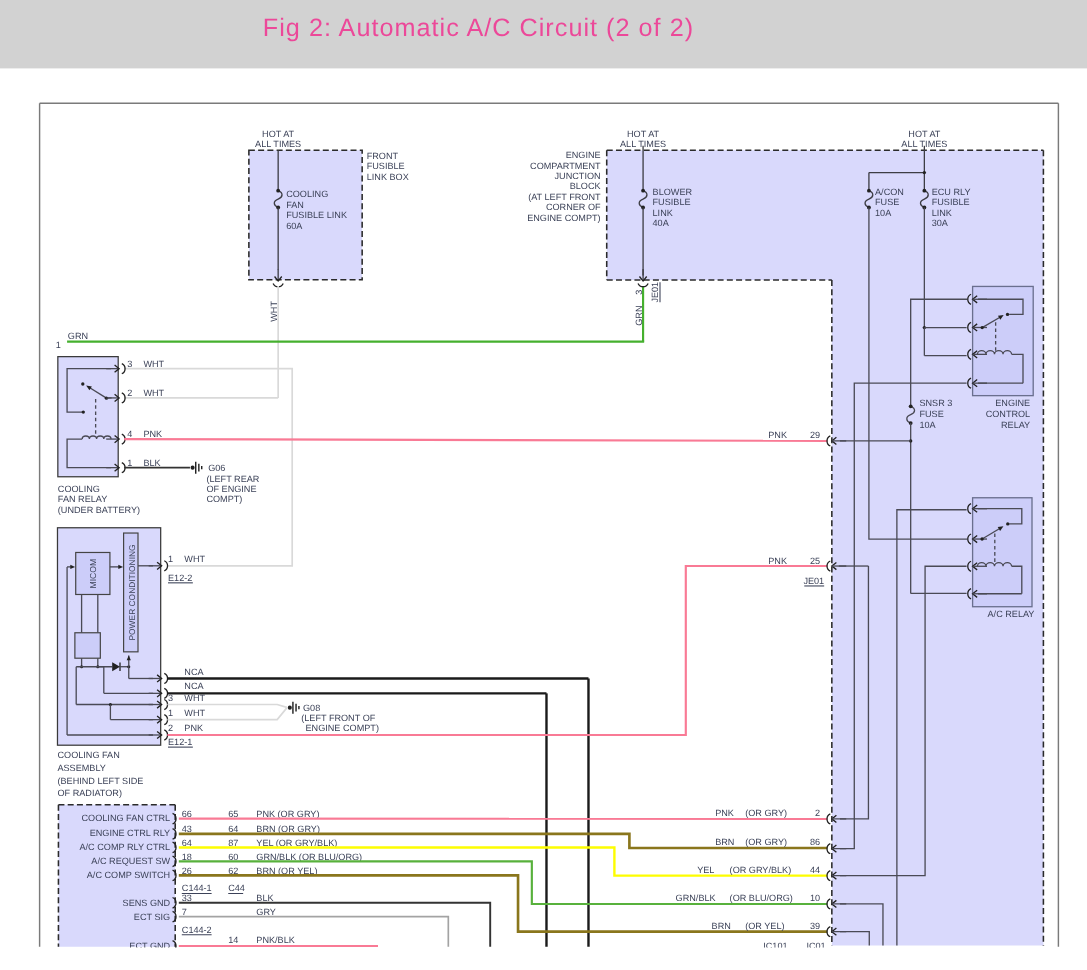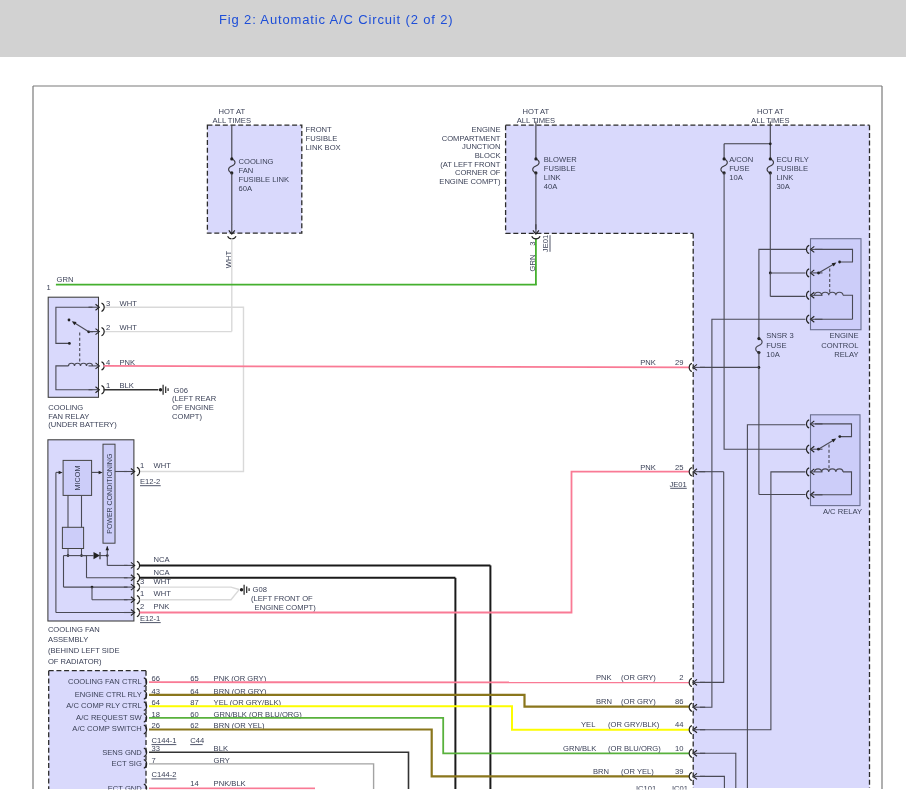--- a/index.html
+++ b/index.html
@@ -1,19 +1,19 @@
 <!DOCTYPE html>
 <html><head>
 <meta charset="utf-8">
 <style>
 html,body { margin:0; padding:0; background:#ffffff; }
 #page { position:relative; width:906px; height:808px; background:#ffffff;
         font-family:"Liberation Sans", sans-serif; overflow:hidden; }
 #hdr { position:absolute; left:0; top:0; width:906px; height:57px; background:#d2d2d2; }
-#title { position:absolute; left:219px; top:12px; font-size:13px; letter-spacing:0.85px; color:#1d4ed8;
+#title { position:absolute; left:219px; top:12px; font-size:21px; letter-spacing:0.85px; color:#ec4899;
          font-family:"Liberation Sans", sans-serif; }
 svg text { font-family:"Liberation Sans", sans-serif; }
 </style>
 </head>
 <body>
 <div id="page">
 <div id="hdr"></div>
 <div id="title">Fig 2: Automatic A/C Circuit (2 of 2)</div>
 <svg width="906" height="808" viewBox="0 0 906 808" style="position:absolute;left:0;top:0">
 <line x1="33" y1="86" x2="882" y2="86" stroke="#7a7a7a" stroke-width="1.2"></line>

